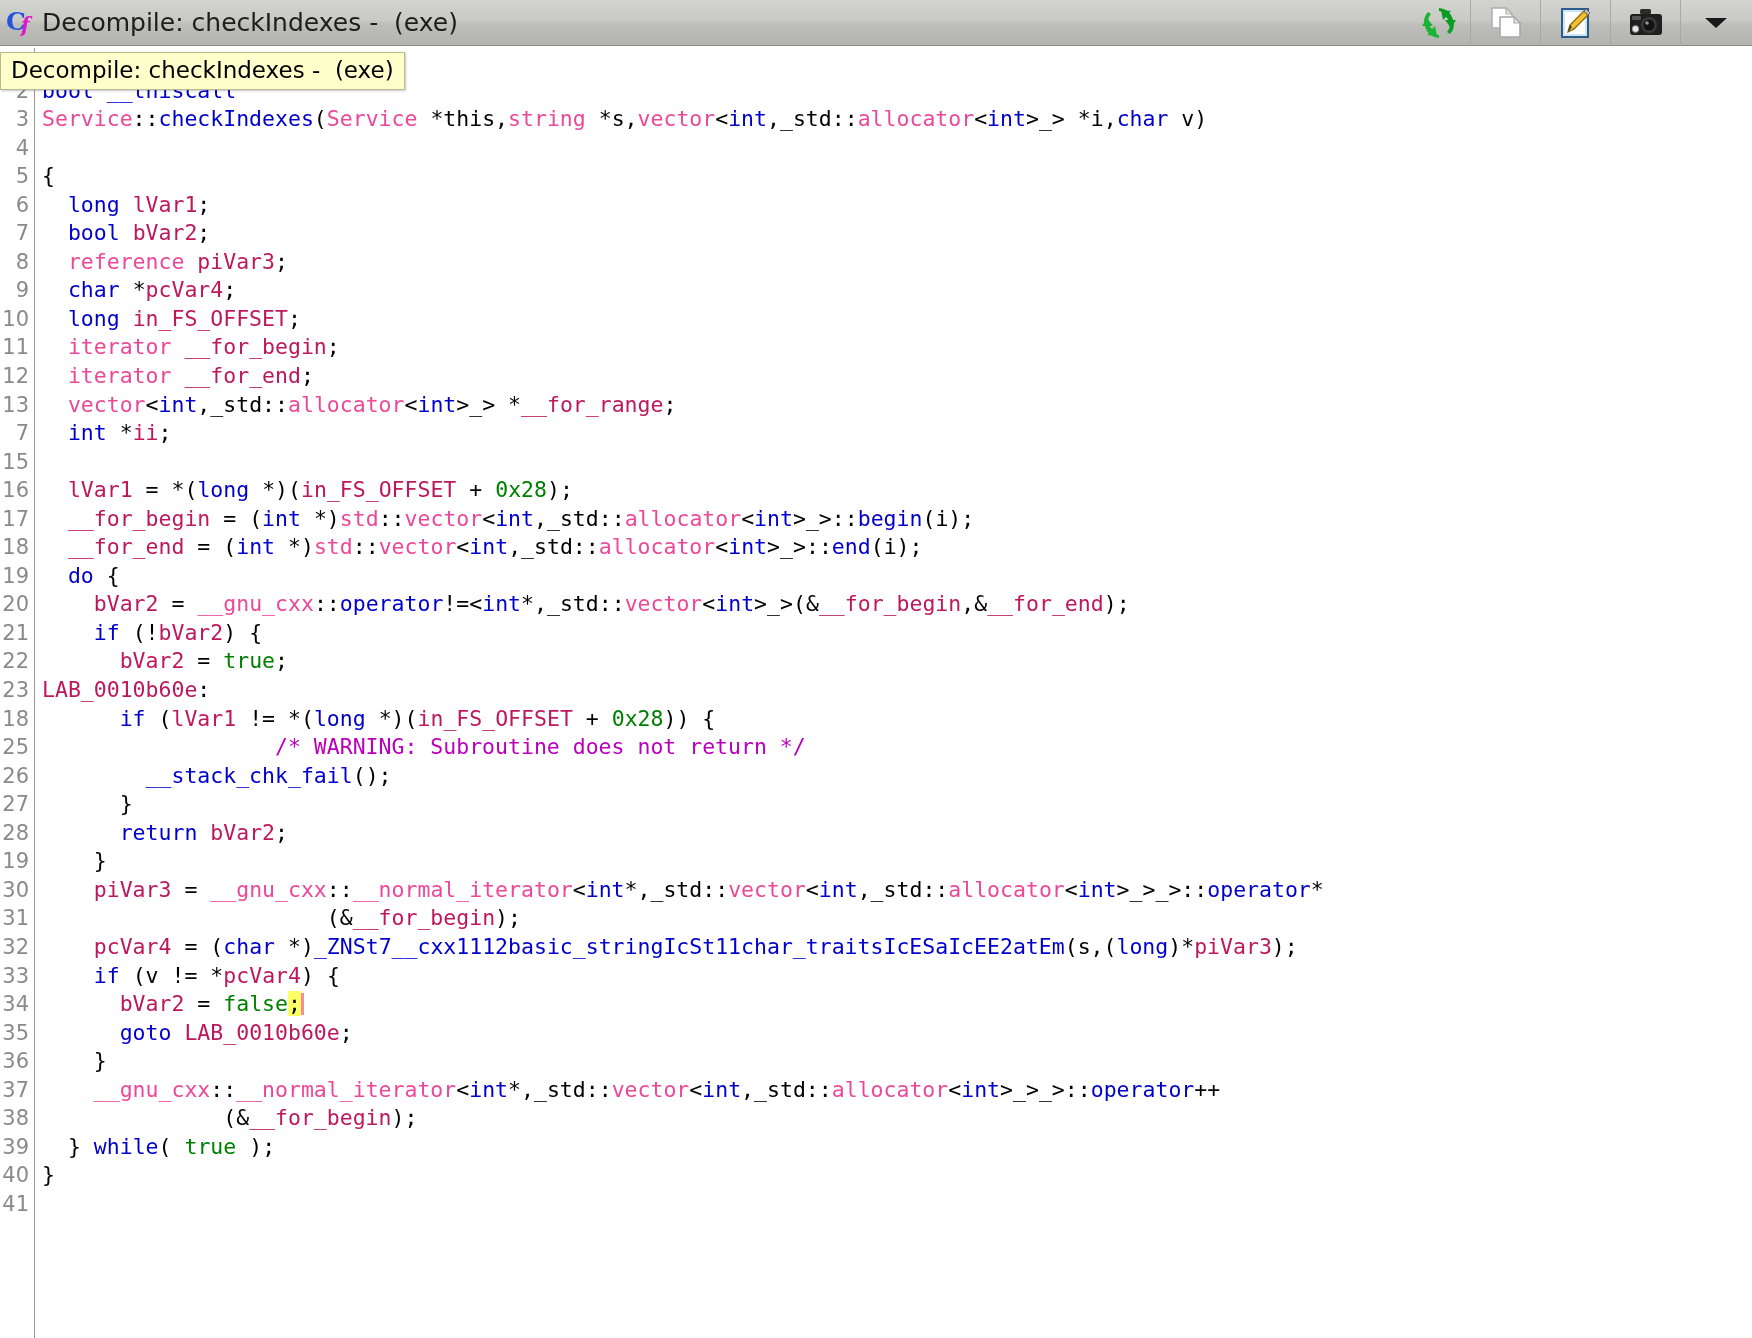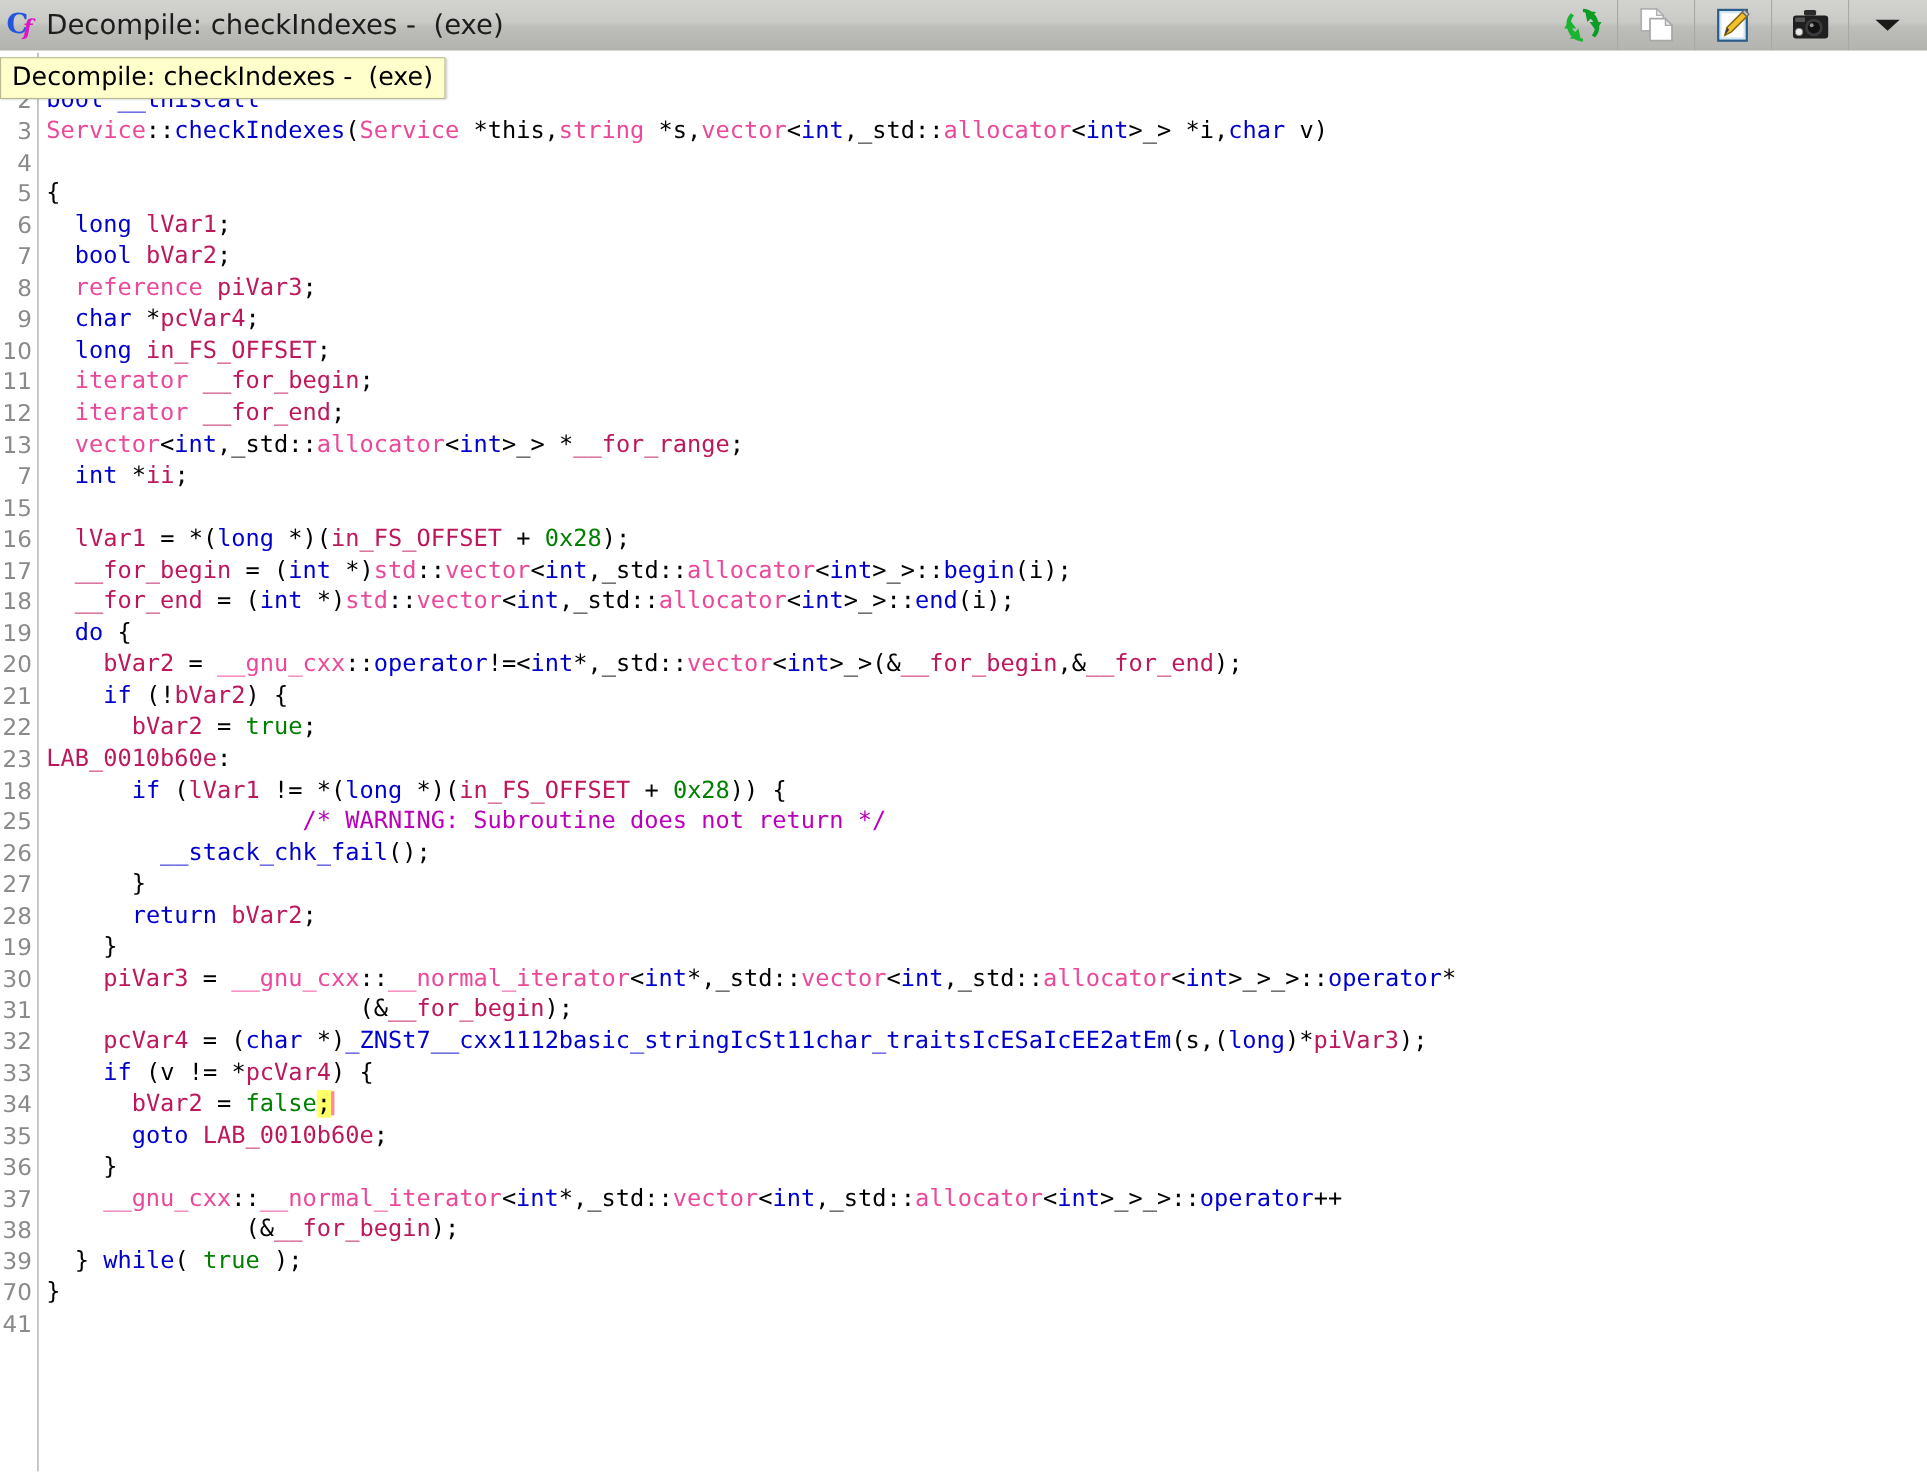--- a/index.html
+++ b/index.html
@@ -250,21 +250,21 @@
         <div>30</div>
         <div>31</div>
         <div>32</div>
         <div>33</div>
         <div>34</div>
         <div>35</div>
         <div>36</div>
         <div>37</div>
         <div>38</div>
         <div>39</div>
-        <div>70</div>
+        <div>40</div>
         <div>41</div>
       </div>
     <div class="vrule"></div>
     <div class="codelines" id="codelines"><div class="ln"></div><div class="ln"><span class="kw">bool</span> <span class="kw">__thiscall</span></div><div class="ln"><span class="typ">Service</span><span class="pln">:</span><span class="pln">:</span><span class="kw">checkIndexes</span><span class="pln">(</span><span class="typ">Service</span> <span class="pln">*</span><span class="pln">this</span><span class="pln">,</span><span class="typ">string</span> <span class="pln">*</span><span class="pln">s</span><span class="pln">,</span><span class="typ">vector</span><span class="pln">&lt;</span><span class="kw">int</span><span class="pln">,</span><span class="pln">_std</span><span class="pln">:</span><span class="pln">:</span><span class="typ">allocator</span><span class="pln">&lt;</span><span class="kw">int</span><span class="pln">&gt;</span><span class="pln">_</span><span class="pln">&gt;</span> <span class="pln">*</span><span class="pln">i</span><span class="pln">,</span><span class="kw">char</span> <span class="pln">v</span><span class="pln">)</span></div><div class="ln"></div><div class="ln"><span class="pln">{</span></div><div class="ln">  <span class="kw">long</span> <span class="var">lVar1</span><span class="pln">;</span></div><div class="ln">  <span class="kw">bool</span> <span class="var">bVar2</span><span class="pln">;</span></div><div class="ln">  <span class="typ">reference</span> <span class="var">piVar3</span><span class="pln">;</span></div><div class="ln">  <span class="kw">char</span> <span class="pln">*</span><span class="var">pcVar4</span><span class="pln">;</span></div><div class="ln">  <span class="kw">long</span> <span class="var">in_FS_OFFSET</span><span class="pln">;</span></div><div class="ln">  <span class="typ">iterator</span> <span class="var">__for_begin</span><span class="pln">;</span></div><div class="ln">  <span class="typ">iterator</span> <span class="var">__for_end</span><span class="pln">;</span></div><div class="ln">  <span class="typ">vector</span><span class="pln">&lt;</span><span class="kw">int</span><span class="pln">,</span><span class="pln">_std</span><span class="pln">:</span><span class="pln">:</span><span class="typ">allocator</span><span class="pln">&lt;</span><span class="kw">int</span><span class="pln">&gt;</span><span class="pln">_</span><span class="pln">&gt;</span> <span class="pln">*</span><span class="var">__for_range</span><span class="pln">;</span></div><div class="ln">  <span class="kw">int</span> <span class="pln">*</span><span class="var">ii</span><span class="pln">;</span></div><div class="ln"></div><div class="ln">  <span class="var">lVar1</span> <span class="pln">=</span> <span class="pln">*</span><span class="pln">(</span><span class="kw">long</span> <span class="pln">*</span><span class="pln">)</span><span class="pln">(</span><span class="var">in_FS_OFFSET</span> <span class="pln">+</span> <span class="num">0x28</span><span class="pln">)</span><span class="pln">;</span></div><div class="ln">  <span class="var">__for_begin</span> <span class="pln">=</span> <span class="pln">(</span><span class="kw">int</span> <span class="pln">*</span><span class="pln">)</span><span class="typ">std</span><span class="pln">:</span><span class="pln">:</span><span class="typ">vector</span><span class="pln">&lt;</span><span class="kw">int</span><span class="pln">,</span><span class="pln">_std</span><span class="pln">:</span><span class="pln">:</span><span class="typ">allocator</span><span class="pln">&lt;</span><span class="kw">int</span><span class="pln">&gt;</span><span class="pln">_</span><span class="pln">&gt;</span><span class="pln">:</span><span class="pln">:</span><span class="kw">begin</span><span class="pln">(</span><span class="pln">i</span><span class="pln">)</span><span class="pln">;</span></div><div class="ln">  <span class="var">__for_end</span> <span class="pln">=</span> <span class="pln">(</span><span class="kw">int</span> <span class="pln">*</span><span class="pln">)</span><span class="typ">std</span><span class="pln">:</span><span class="pln">:</span><span class="typ">vector</span><span class="pln">&lt;</span><span class="kw">int</span><span class="pln">,</span><span class="pln">_std</span><span class="pln">:</span><span class="pln">:</span><span class="typ">allocator</span><span class="pln">&lt;</span><span class="kw">int</span><span class="pln">&gt;</span><span class="pln">_</span><span class="pln">&gt;</span><span class="pln">:</span><span class="pln">:</span><span class="kw">end</span><span class="pln">(</span><span class="pln">i</span><span class="pln">)</span><span class="pln">;</span></div><div class="ln">  <span class="kw">do</span> <span class="pln">{</span></div><div class="ln">    <span class="var">bVar2</span> <span class="pln">=</span> <span class="typ">__gnu_cxx</span><span class="pln">:</span><span class="pln">:</span><span class="kw">operator</span><span class="pln">!</span><span class="pln">=</span><span class="pln">&lt;</span><span class="kw">int</span><span class="pln">*</span><span class="pln">,</span><span class="pln">_std</span><span class="pln">:</span><span class="pln">:</span><span class="typ">vector</span><span class="pln">&lt;</span><span class="kw">int</span><span class="pln">&gt;</span><span class="pln">_</span><span class="pln">&gt;</span><span class="pln">(</span><span class="pln">&amp;</span><span class="var">__for_begin</span><span class="pln">,</span><span class="pln">&amp;</span><span class="var">__for_end</span><span class="pln">)</span><span class="pln">;</span></div><div class="ln">    <span class="kw">if</span> <span class="pln">(</span><span class="pln">!</span><span class="var">bVar2</span><span class="pln">)</span> <span class="pln">{</span></div><div class="ln">      <span class="var">bVar2</span> <span class="pln">=</span> <span class="num">true</span><span class="pln">;</span></div><div class="ln"><span class="lbl">LAB_0010b60e</span><span class="pln">:</span></div><div class="ln">      <span class="kw">if</span> <span class="pln">(</span><span class="var">lVar1</span> <span class="pln">!</span><span class="pln">=</span> <span class="pln">*</span><span class="pln">(</span><span class="kw">long</span> <span class="pln">*</span><span class="pln">)</span><span class="pln">(</span><span class="var">in_FS_OFFSET</span> <span class="pln">+</span> <span class="num">0x28</span><span class="pln">)</span><span class="pln">)</span> <span class="pln">{</span></div><div class="ln">                  <span class="cmt">/* WARNING: Subroutine does not return */</span></div><div class="ln">        <span class="kw">__stack_chk_fail</span><span class="pln">(</span><span class="pln">)</span><span class="pln">;</span></div><div class="ln">      <span class="pln">}</span></div><div class="ln">      <span class="kw">return</span> <span class="var">bVar2</span><span class="pln">;</span></div><div class="ln">    <span class="pln">}</span></div><div class="ln">    <span class="var">piVar3</span> <span class="pln">=</span> <span class="typ">__gnu_cxx</span><span class="pln">:</span><span class="pln">:</span><span class="typ">__normal_iterator</span><span class="pln">&lt;</span><span class="kw">int</span><span class="pln">*</span><span class="pln">,</span><span class="pln">_std</span><span class="pln">:</span><span class="pln">:</span><span class="typ">vector</span><span class="pln">&lt;</span><span class="kw">int</span><span class="pln">,</span><span class="pln">_std</span><span class="pln">:</span><span class="pln">:</span><span class="typ">allocator</span><span class="pln">&lt;</span><span class="kw">int</span><span class="pln">&gt;</span><span class="pln">_</span><span class="pln">&gt;</span><span class="pln">_</span><span class="pln">&gt;</span><span class="pln">:</span><span class="pln">:</span><span class="kw">operator</span><span class="pln">*</span></div><div class="ln">                      <span class="pln">(</span><span class="pln">&amp;</span><span class="var">__for_begin</span><span class="pln">)</span><span class="pln">;</span></div><div class="ln">    <span class="var">pcVar4</span> <span class="pln">=</span> <span class="pln">(</span><span class="kw">char</span> <span class="pln">*</span><span class="pln">)</span><span class="kw">_ZNSt7__cxx1112basic_stringIcSt11char_traitsIcESaIcEE2atEm</span><span class="pln">(</span><span class="pln">s</span><span class="pln">,</span><span class="pln">(</span><span class="kw">long</span><span class="pln">)</span><span class="pln">*</span><span class="var">piVar3</span><span class="pln">)</span><span class="pln">;</span></div><div class="ln">    <span class="kw">if</span> <span class="pln">(</span><span class="pln">v</span> <span class="pln">!</span><span class="pln">=</span> <span class="pln">*</span><span class="var">pcVar4</span><span class="pln">)</span> <span class="pln">{</span></div><div class="ln">      <span class="var">bVar2</span> <span class="pln">=</span> <span class="num">false</span><span class="hl pln">;</span><span class="caret"></span></div><div class="ln">      <span class="kw">goto</span> <span class="lbl">LAB_0010b60e</span><span class="pln">;</span></div><div class="ln">    <span class="pln">}</span></div><div class="ln">    <span class="typ">__gnu_cxx</span><span class="pln">:</span><span class="pln">:</span><span class="typ">__normal_iterator</span><span class="pln">&lt;</span><span class="kw">int</span><span class="pln">*</span><span class="pln">,</span><span class="pln">_std</span><span class="pln">:</span><span class="pln">:</span><span class="typ">vector</span><span class="pln">&lt;</span><span class="kw">int</span><span class="pln">,</span><span class="pln">_std</span><span class="pln">:</span><span class="pln">:</span><span class="typ">allocator</span><span class="pln">&lt;</span><span class="kw">int</span><span class="pln">&gt;</span><span class="pln">_</span><span class="pln">&gt;</span><span class="pln">_</span><span class="pln">&gt;</span><span class="pln">:</span><span class="pln">:</span><span class="kw">operator</span><span class="pln">+</span><span class="pln">+</span></div><div class="ln">              <span class="pln">(</span><span class="pln">&amp;</span><span class="var">__for_begin</span><span class="pln">)</span><span class="pln">;</span></div><div class="ln">  <span class="pln">}</span> <span class="kw">while</span><span class="pln">(</span> <span class="num">true</span> <span class="pln">)</span><span class="pln">;</span></div><div class="ln"><span class="pln">}</span></div><div class="ln"></div></div>
   </div>
 
   <div class="tooltip">Decompile: checkIndexes -  (exe)</div>
 
 </div>
 

